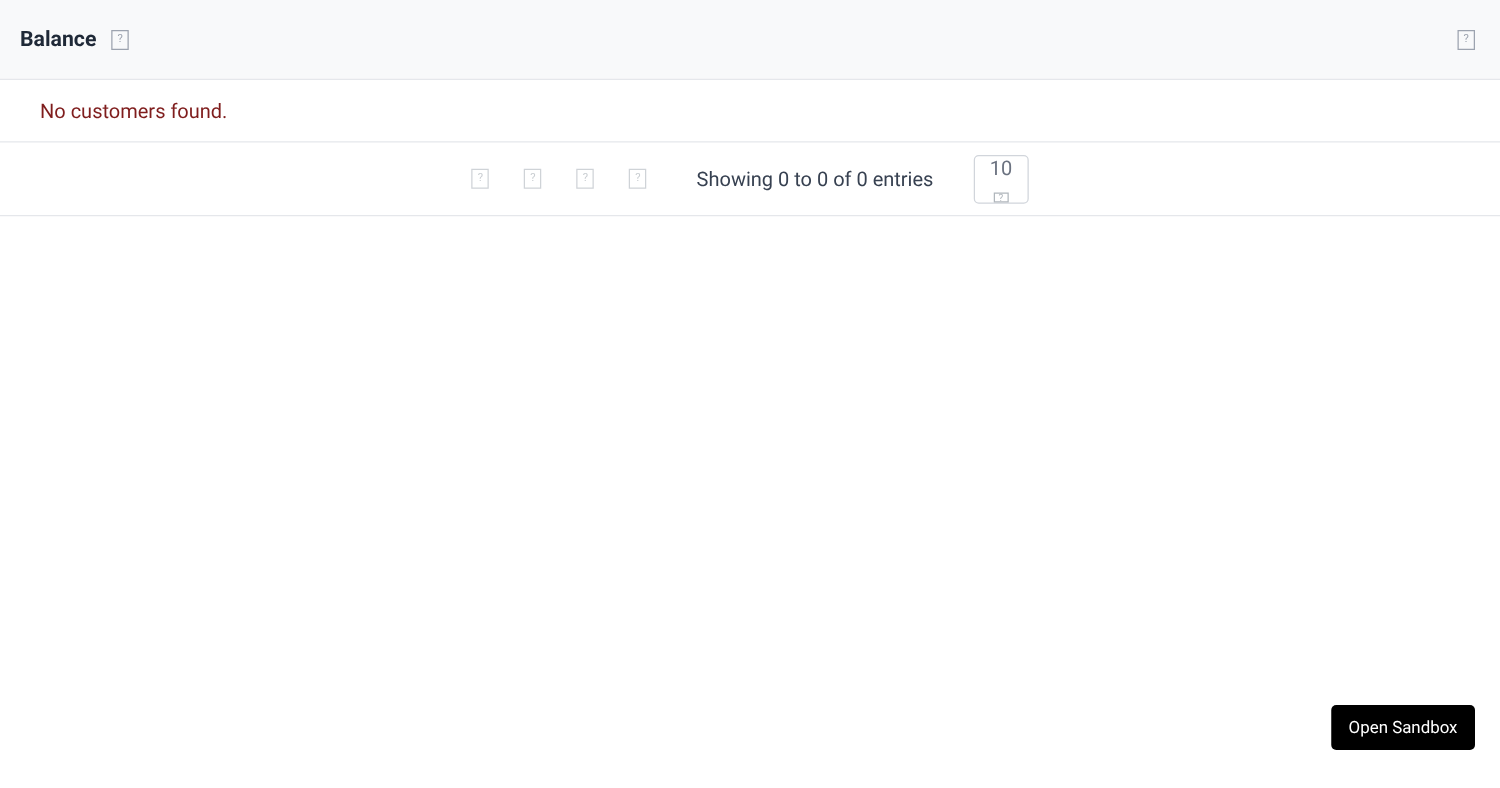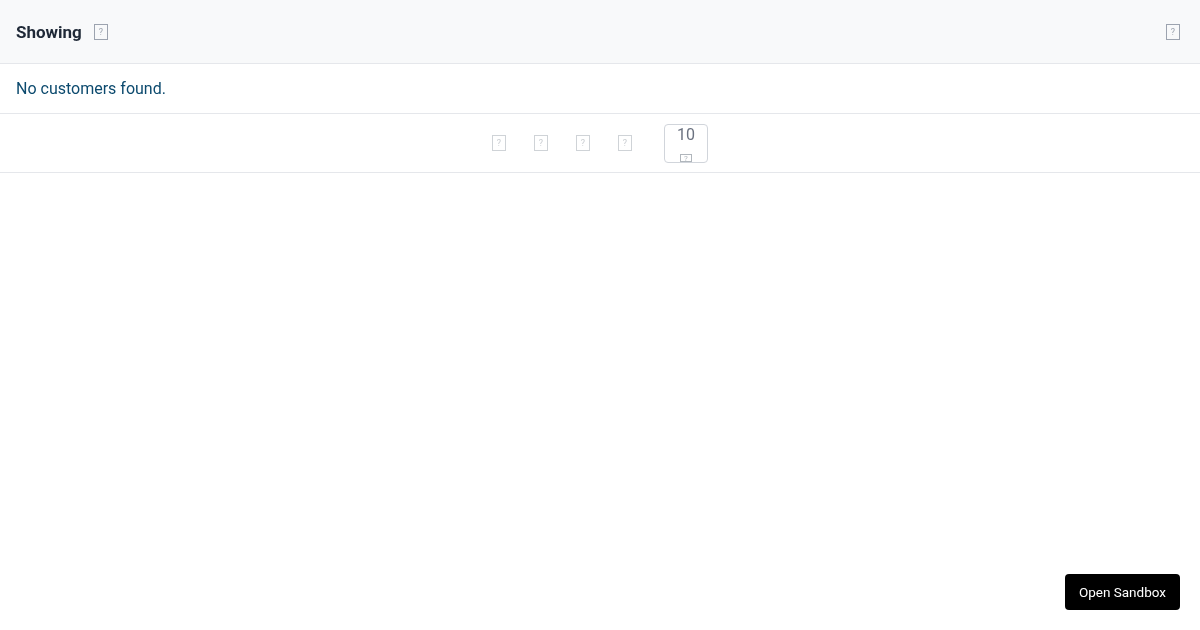--- a/index.html
+++ b/index.html
@@ -51,23 +51,23 @@
     .icon-box::after {
       content: "?";
       position: absolute;
       top: 50%;
       left: 50%;
       transform: translate(-50%, -50%);
       font-size: 9px;
       color: #9ca3af;
     }
     .empty-row {
-      padding: 15px 16px;
+      padding: 15px 32px;
       border-bottom: 1px solid #e5e7eb;
-      color: #0c4a6e;
+      color: #7f1d1d;
       font-size: 16px;
     }
     .footer {
       display: flex;
       align-items: center;
       justify-content: center;
       gap: 16px;
       height: 59px;
       padding: 0 16px;
       border-bottom: 1px solid #e5e7eb;
@@ -129,50 +129,51 @@
       position: absolute;
       top: 50%;
       left: 50%;
       transform: translate(-50%, -50%);
       font-size: 8px;
       color: #b0b6bc;
     }
     .open-sandbox {
       position: absolute;
       right: 20px;
-      bottom: 20px;
+      bottom: 30px;
       background: #000000;
       color: #ffffff;
       border: none;
       border-radius: 4px;
       padding: 10px 14px;
       font-size: 13.5px;
       font-family: inherit;
       cursor: pointer;
     }
   </style>
 </head>
 <body>
 
 <div class="header">
   <div class="header-left">
-    <span class="header-title">Showing</span>
+    <span class="header-title">Balance</span>
     <span class="icon-box"></span>
   </div>
   <span class="icon-box"></span>
 </div>
 
 <div class="empty-row">No customers found.</div>
 
 <div class="footer">
   <div class="pagination-controls">
     <span class="pager-icon"></span>
     <span class="pager-icon"></span>
     <span class="pager-icon"></span>
     <span class="pager-icon"></span>
+    <span class="pagination-text">Showing 0 to 0 of 0 entries</span>
     <div class="page-size">
       <span class="page-size-value">10</span>
       <span class="page-size-caret"></span>
     </div>
   </div>
 </div>
 
 <button class="open-sandbox">Open Sandbox</button>
 
 </body></html>

